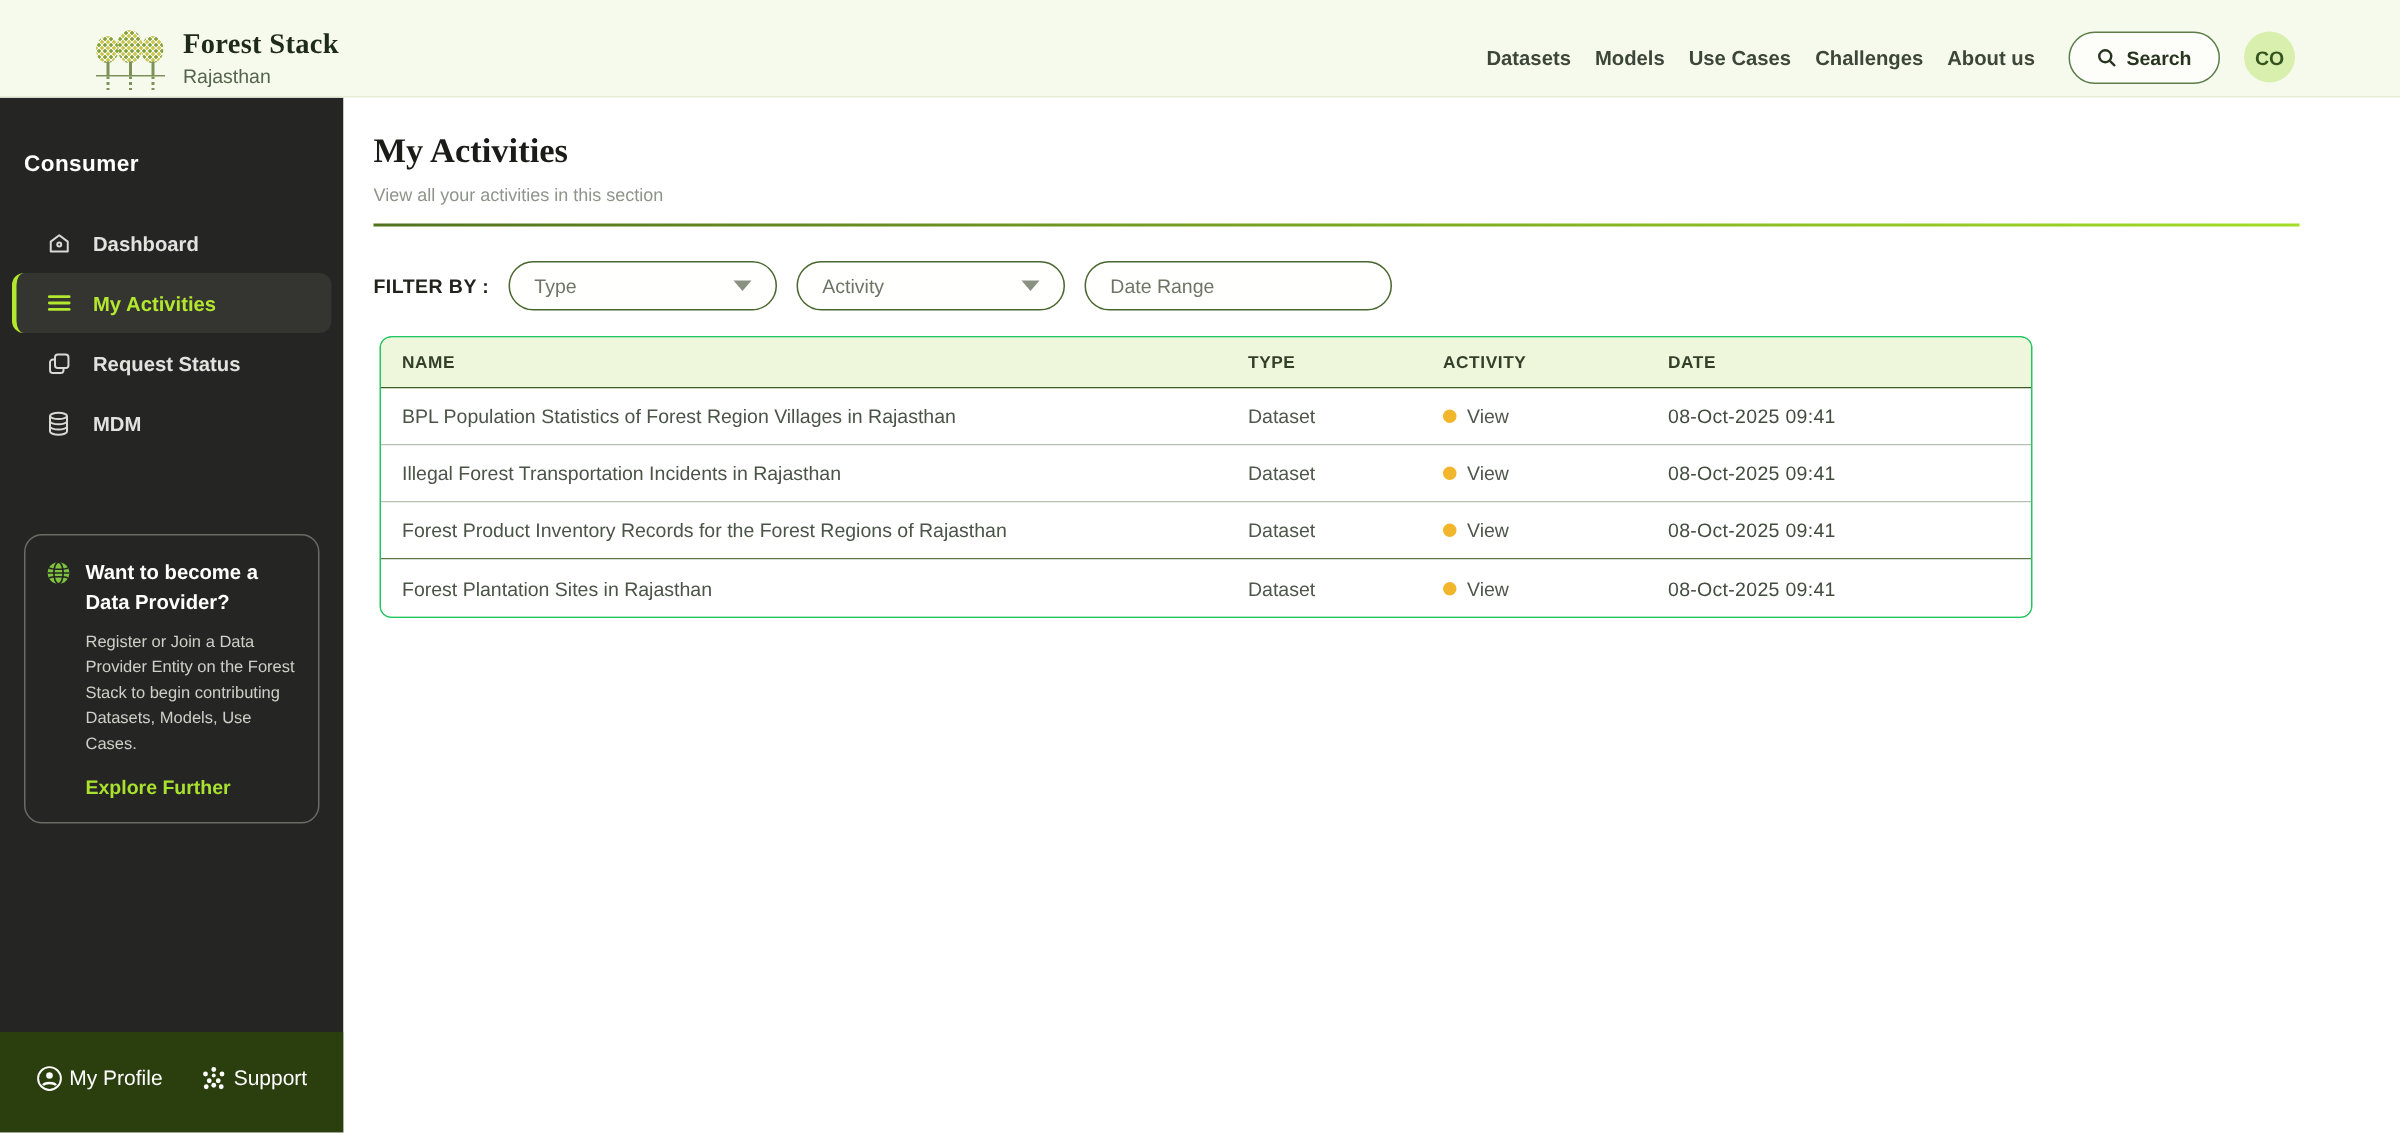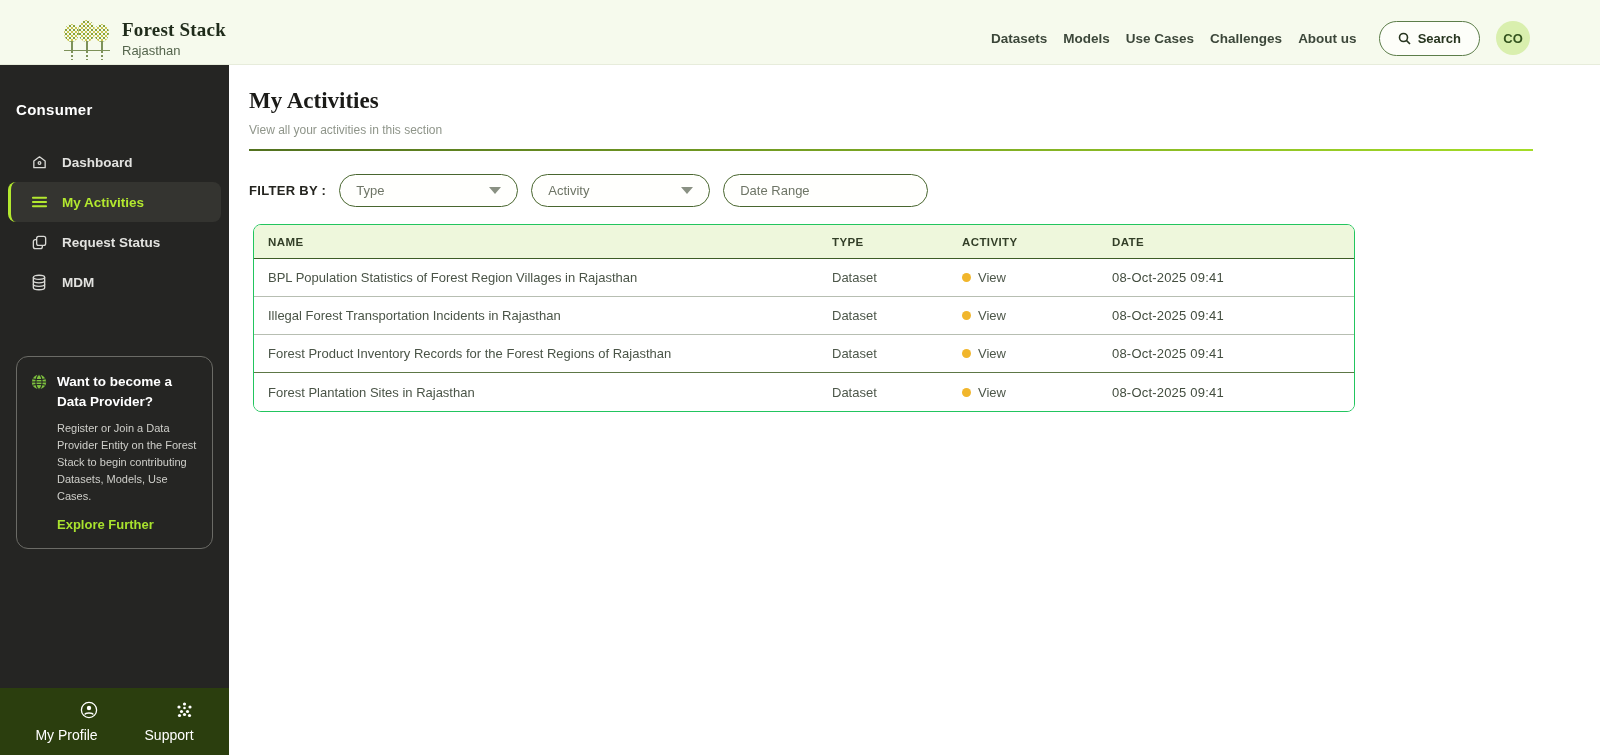--- a/index.html
+++ b/index.html
@@ -58,21 +58,21 @@
   .promo-head { display:flex; gap:10px; }
   .globe { flex:0 0 16px; margin-top:2px; }
   .promo-title { font-size:13.5px; font-weight:bold; color:#ffffff; line-height:1.45; }
   .promo-body { margin-top:9px; margin-left:26px; font-size:11px; color:#cfcfca; line-height:1.55; }
   .promo-link { margin-top:12px; margin-left:26px; font-size:13px; font-weight:bold;
                 color:#a9e22e; cursor:pointer; }
 
   .side-footer { position:absolute; bottom:0; left:0; width:229px; height:67px;
                  background:#2b3e0e; display:flex; align-items:center;
                  justify-content:space-around; padding:0 12px; }
-  .foot-item { display:flex; flex-direction:column; align-items:flex-end; gap:4px;
+  .foot-item { display:flex; flex-direction:row; align-items:flex-start; gap:4px;
                color:#ffffff; cursor:pointer; }
   .foot-item .flabel { font-size:14px; font-weight:500; }
 
   
   .main { position:absolute; top:65px; left:229px; width:1371px; height:690px;
           background:#ffffff; padding:23px 44px 0 20px; }
   .page-title { font-family:"Liberation Serif", serif; font-weight:bold;
                 font-size:23px; color:#1b1b18; }
   .page-subtitle { margin-top:9px; font-size:12px; color:#8f958a; }
   .divider { margin-top:12px; height:2px; width:1284px;

